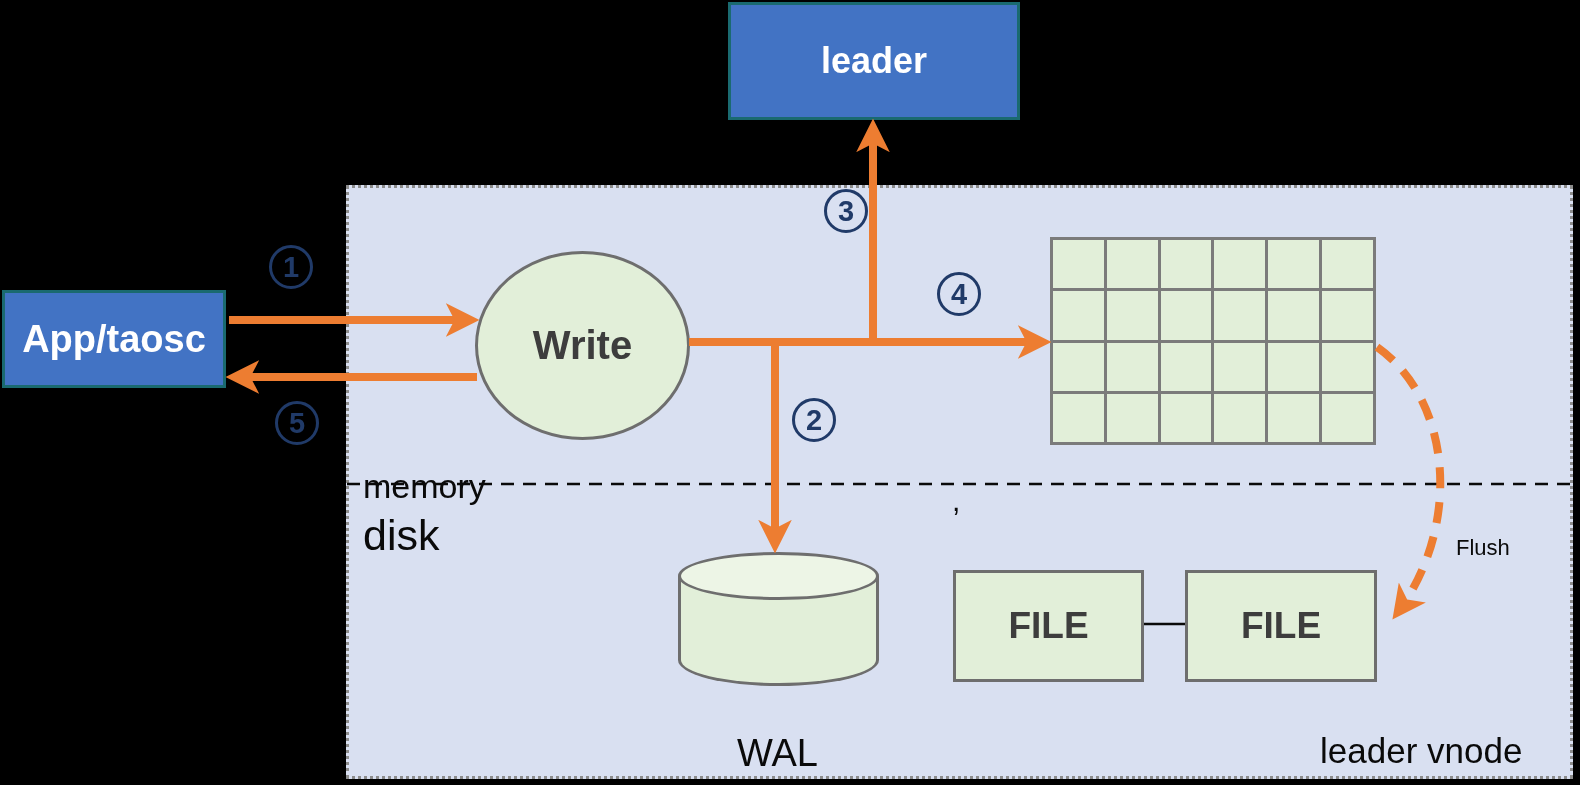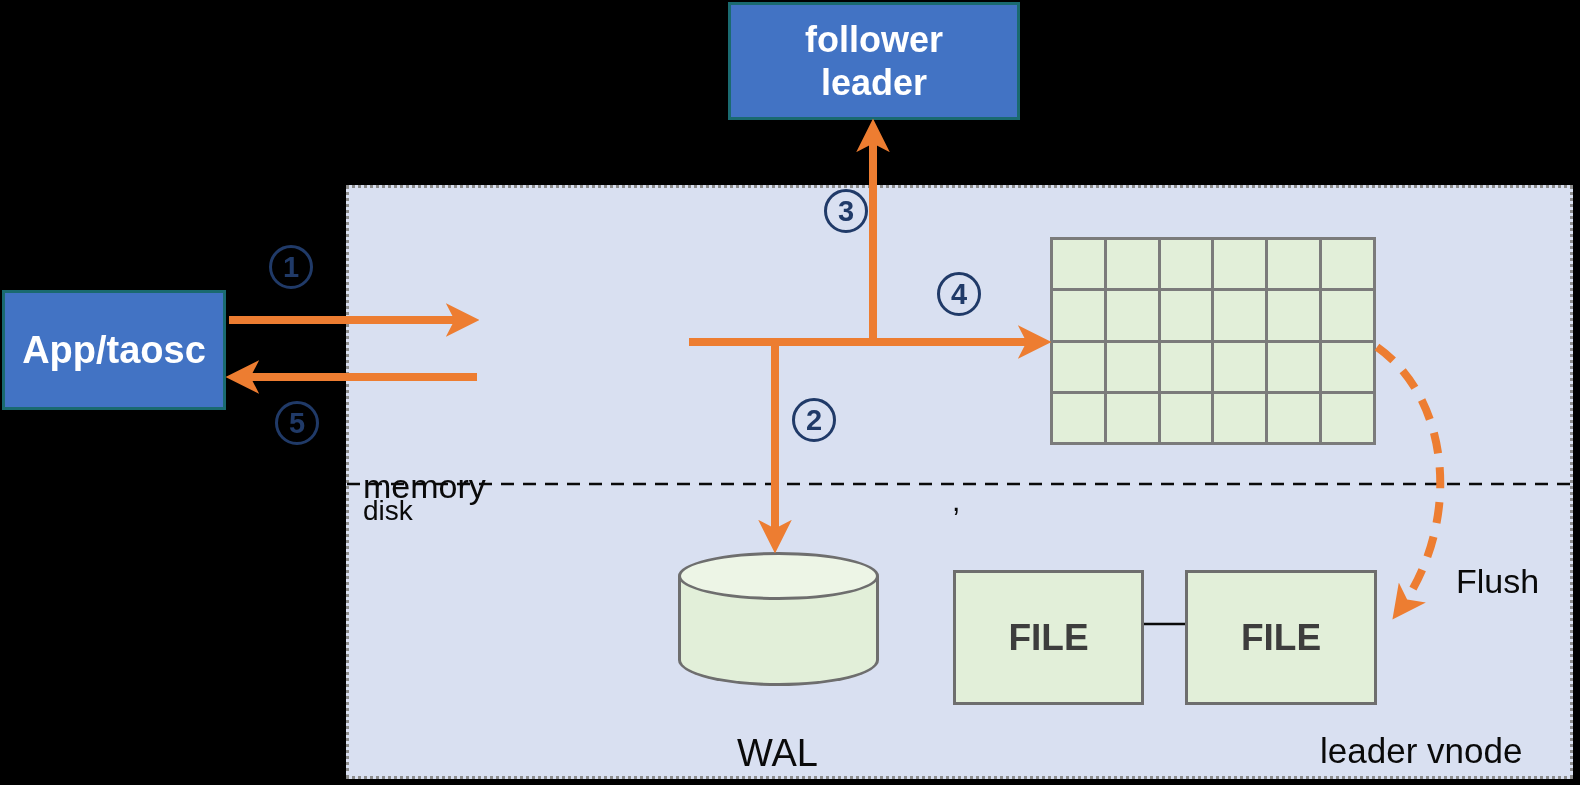--- a/index.html
+++ b/index.html
@@ -10,67 +10,69 @@
   }
   *{margin:0;padding:0;box-sizing:border-box;}
   body{width:1580px;height:785px;background:var(--bg-black);font-family:"Liberation Sans",sans-serif;}
   .canvas{position:relative;width:1580px;height:785px;background:var(--bg-black);overflow:hidden;}
   .panel{position:absolute;left:346px;top:185px;width:1227px;height:594px;background:var(--panel-fill);
          border:3px dotted var(--panel-border);z-index:1;}
   .bluebox{position:absolute;background:var(--blue-fill);border:3px solid var(--blue-border);color:#fff;
            font-weight:bold;display:flex;flex-direction:column;align-items:center;justify-content:center;
            text-align:center;z-index:3;}
   .follower{left:728px;top:2px;width:292px;height:118px;font-size:36px;line-height:1.2;}
-  .app{left:2px;top:290px;width:224px;height:120px;font-size:38px;}
+  .app{left:2px;top:290px;width:224px;height:98px;font-size:38px;}
   .write{position:absolute;left:475px;top:251px;width:215px;height:189px;border-radius:50%;
          background:var(--green-fill);border:3px solid var(--shape-border);display:flex;align-items:center;
          justify-content:center;font-weight:bold;font-size:40px;color:var(--text-dark);z-index:3;}
   .memtable{position:absolute;left:1050px;top:237px;width:326px;height:208px;display:grid;
             background:var(--grid-line);padding:3px;gap:3px;z-index:3;}
   .cell{background:var(--green-fill);}
   .wal-body{position:absolute;left:678px;top:576px;width:201px;height:110px;background:var(--green-fill);
             border:3px solid var(--shape-border);border-top:none;
             border-radius:0 0 100px 100px / 0 0 26px 26px;z-index:2;}
   .wal-top{position:absolute;left:678px;top:552px;width:201px;height:48px;background:var(--green-light);
            border:3px solid var(--shape-border);border-radius:50%;z-index:3;}
-  .filebox{position:absolute;top:570px;height:135px;background:var(--green-fill);
+  .filebox{position:absolute;top:570px;height:112px;background:var(--green-fill);
            border:3px solid var(--shape-border);display:flex;align-items:center;justify-content:center;
            font-weight:bold;font-size:37px;color:var(--text-dark);z-index:3;}
   .file1{left:953px;width:191px;}
   .file2{left:1185px;width:192px;}
   .label{position:absolute;color:var(--text-black);z-index:4;margin-top:24px;}
   .memory{left:363px;top:443px;font-size:34px;}
-  .disk{left:363px;top:471px;font-size:28px;}
+  .disk{left:363px;top:487px;font-size:43px;}
   .wal-label{left:700px;top:708px;width:155px;text-align:center;font-size:38px;}
-  .flush{left:1456px;top:538px;font-size:34px;}
+  .flush{left:1456px;top:511px;font-size:22px;}
   .leader{left:1320px;top:707px;width:235px;text-align:left;font-size:35px;}
   .stray{left:952px;top:462px;font-size:30px;line-height:1;}
   .overlay{position:absolute;left:0;top:0;width:1580px;height:785px;pointer-events:none;z-index:5;}
   .step{position:absolute;width:44px;height:44px;border:3.5px solid var(--step-navy);border-radius:50%;
         color:var(--step-navy);font-size:29px;font-weight:600;display:flex;align-items:center;
         justify-content:center;z-index:6;background:transparent;}
   .step1{left:269px;top:245px;} .step2{left:792px;top:398px;} .step3{left:824px;top:189px;}
   .step4{left:937px;top:272px;} .step5{left:275px;top:401px;}
 </style>
 </head>
 <body>
 
 <div class="canvas">
 
   <div class="panel"></div>
 
   <div class="bluebox follower">
-    <span>follower</span>
     <span>leader</span>
   </div>
 
   <div class="bluebox app">
     <span>App/taosc</span>
   </div>
 
+  <div class="write">
+    <span>Write</span>
+  </div>
 
   <div class="memtable" style="grid-template-columns: repeat(6, 1fr); grid-template-rows: repeat(4, 1fr);">
       <div class="cell"></div>
       <div class="cell"></div>
       <div class="cell"></div>
       <div class="cell"></div>
       <div class="cell"></div>
       <div class="cell"></div>
       <div class="cell"></div>
       <div class="cell"></div>

